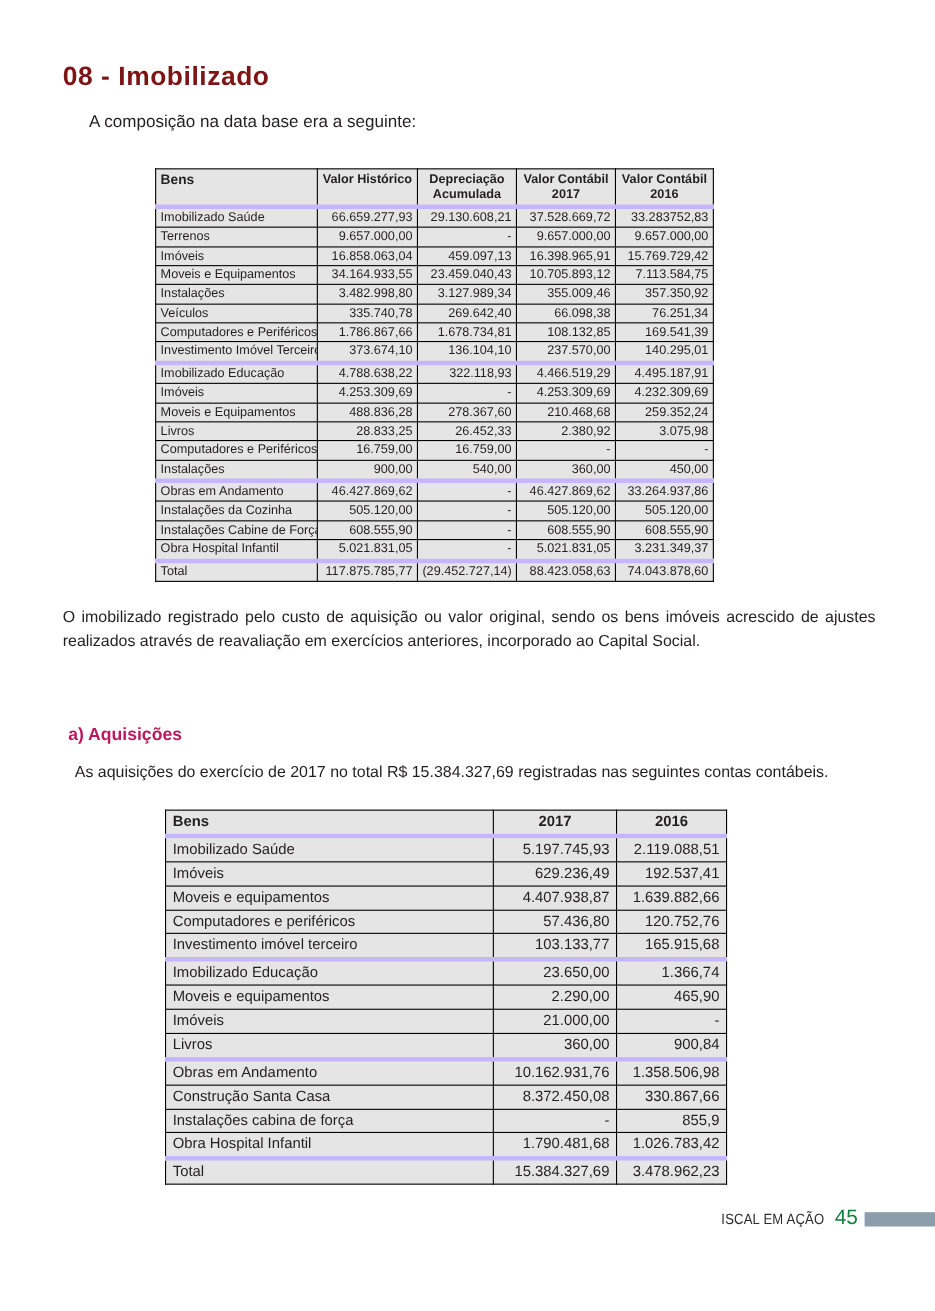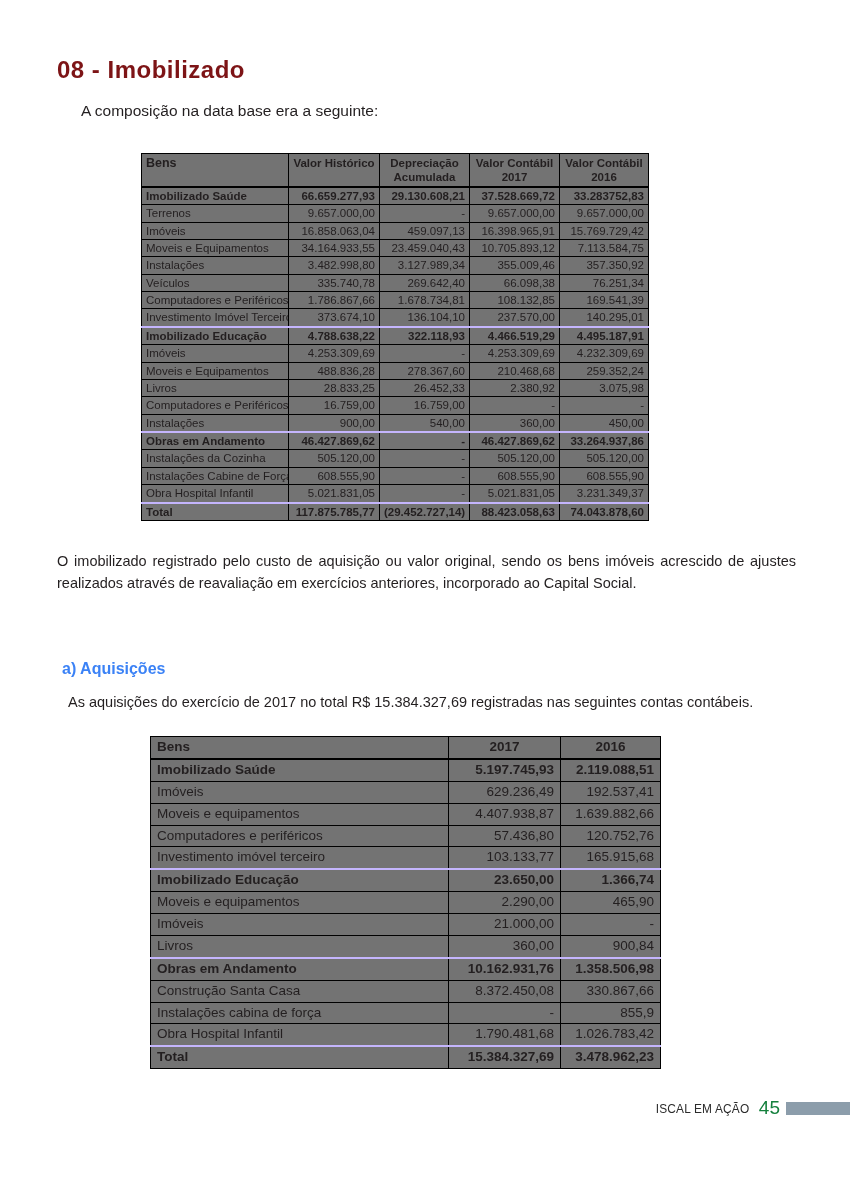--- a/index.html
+++ b/index.html
@@ -23,21 +23,21 @@
   }
   .intro {
     position: absolute;
     left: 81px; top: 102px;
     font-size: 15.5px;
   }
   
   table {
     border-collapse: collapse;
     table-layout: fixed;
-    background: #737373;
+    background: #e5e5e5;
   }
   .t1 {
     position: absolute;
     left: 141px; top: 153px;
     width: 507px;
     font-size: 11.5px;
     border: 1.5px solid #000;
   }
   .t1 th, .t1 td {
     border: 1px solid #000;
@@ -72,36 +72,36 @@
     white-space: nowrap;
   }
   .t2 th {
     font-weight: bold;
     text-align: center;
     border-bottom: 2px solid #000;
   }
   .t2 th.h-label { text-align: left; }
   .cell-label { text-align: left; }
   .cell-num  { text-align: right; }
-  tr.bold-row td { font-weight: bold; border-top: 2px solid #c4b5fd; }
+  tr.bold-row td { font-weight: normal; border-top: 4px solid #c4b5fd; }
   
   .paragraph {
     position: absolute;
     left: 57px; top: 551px;
     width: 739px;
     font-size: 14.5px;
     line-height: 1.5;
     text-align: justify;
   }
   .sec-heading {
     position: absolute;
     left: 62px; top: 660px;
     font-size: 16px;
     font-weight: bold;
-    color: #3b82f6;
+    color: #be185d;
   }
   .sec-text {
     position: absolute;
     left: 68px; top: 694px;
     font-size: 14.5px;
   }
   
   .footer {
     position: absolute;
     left: 0; right: 0; top: 1099px;

